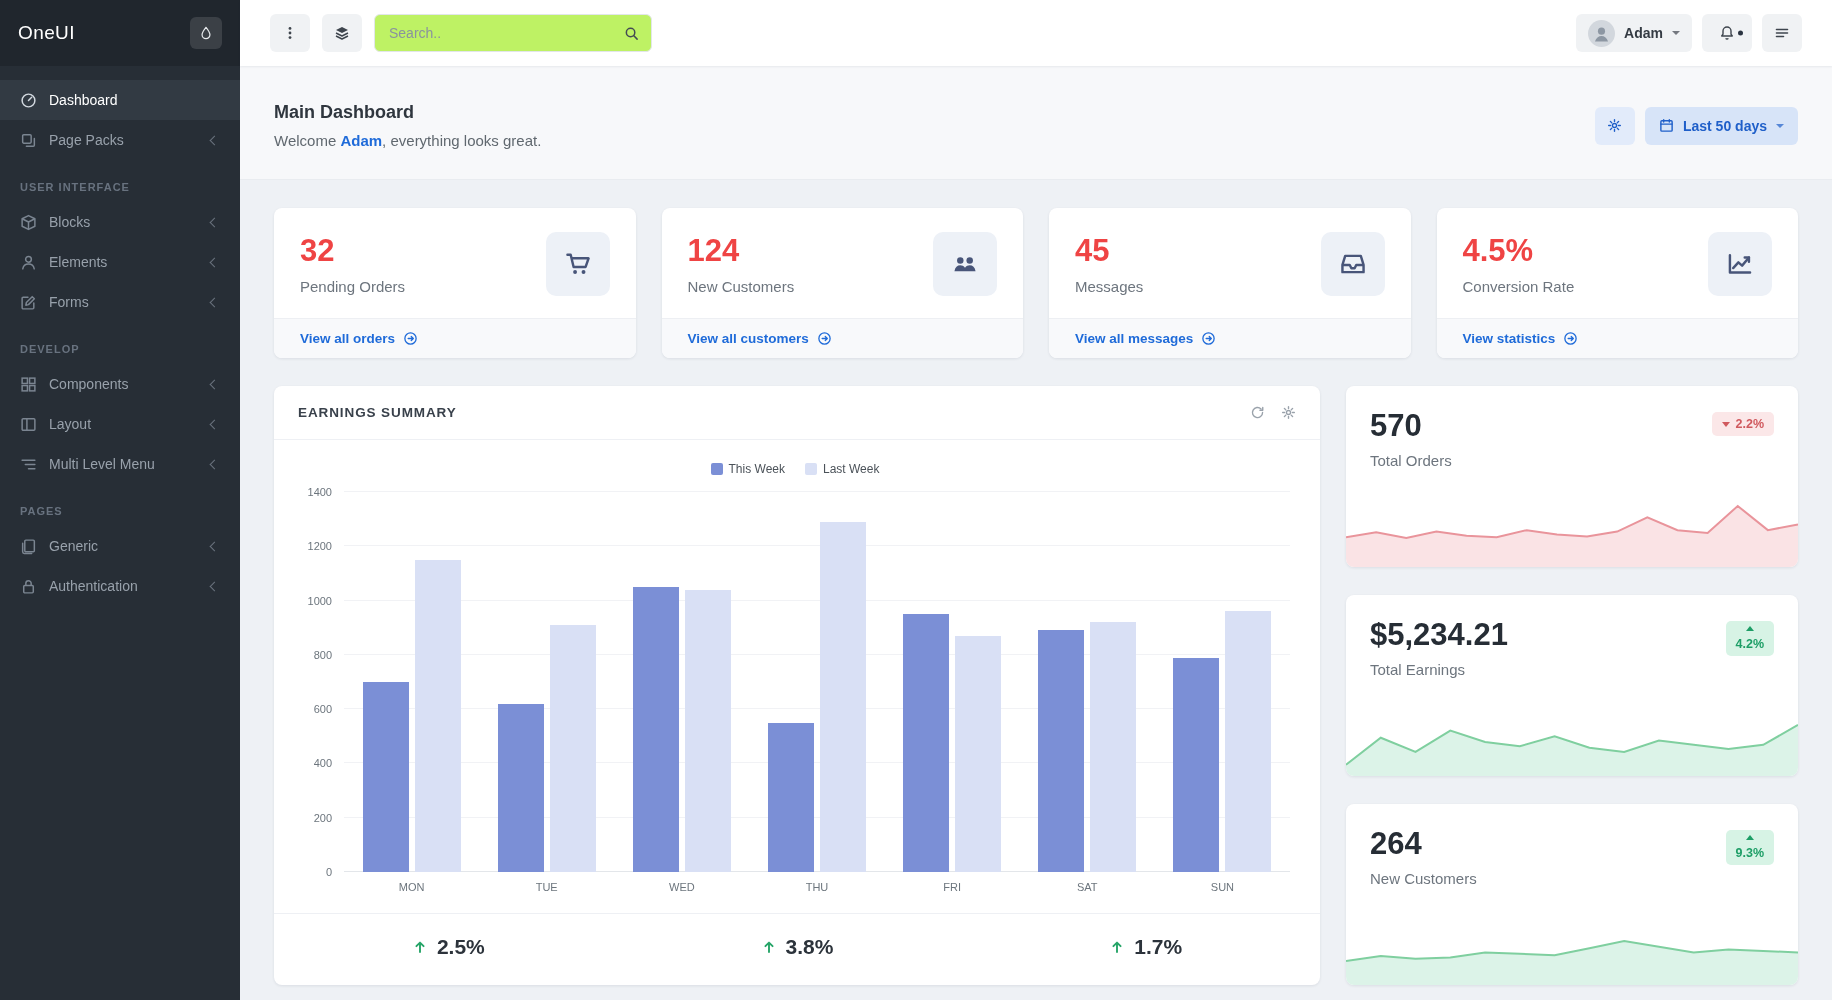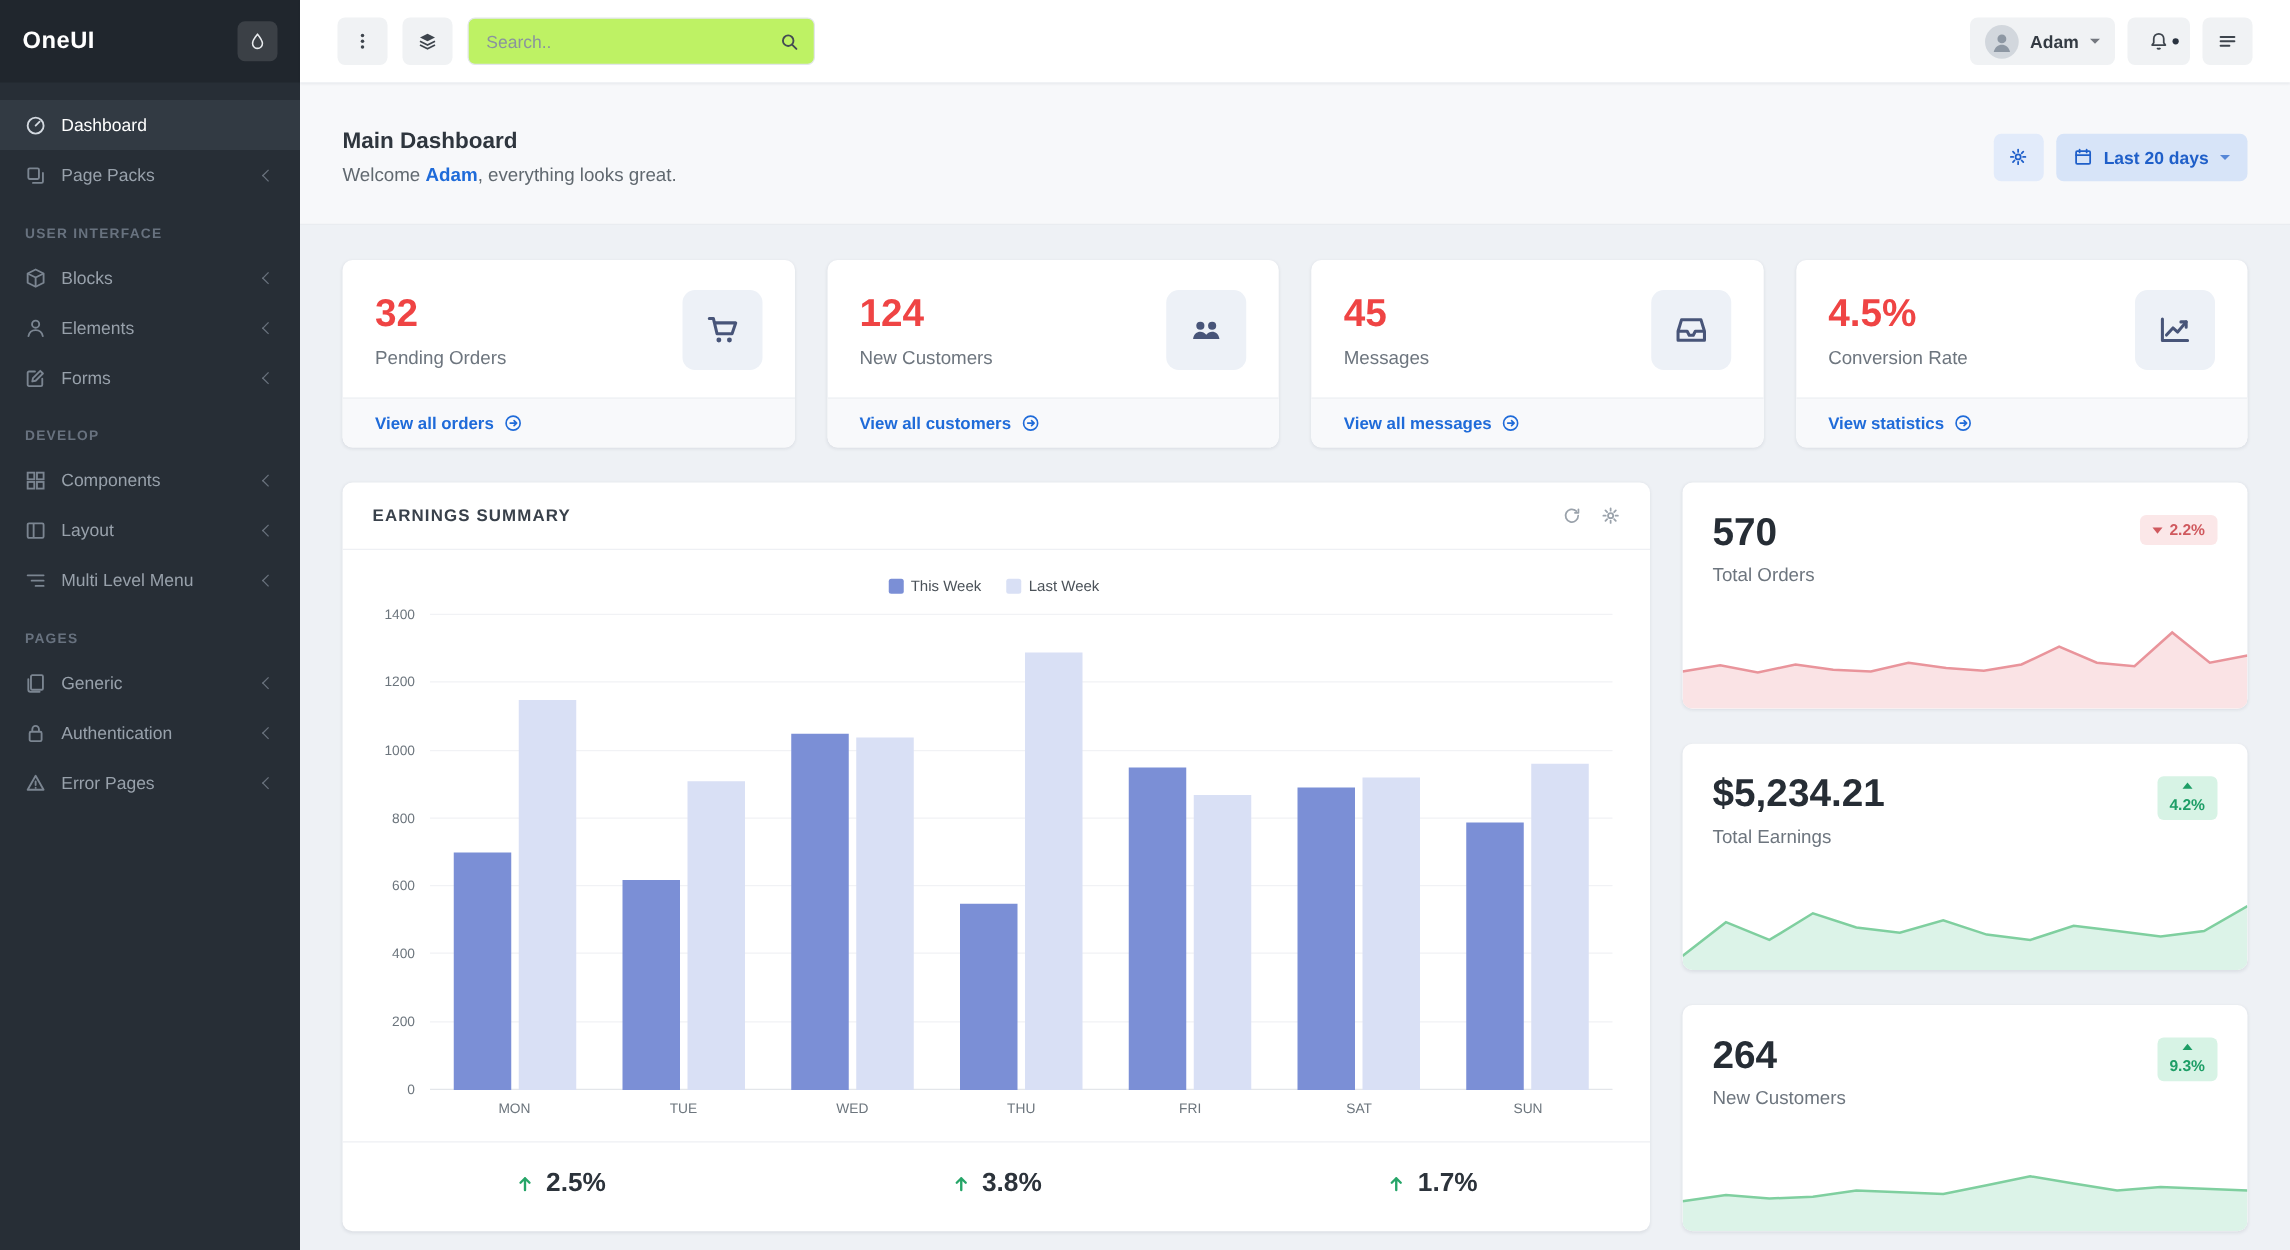--- a/index.html
+++ b/index.html
@@ -3,21 +3,21 @@
 <meta charset="utf-8">
 <style>
   * { box-sizing:border-box; margin:0; padding:0; }
   html,body { width:1832px; height:1000px; }
   body { overflow:hidden; display:flex; background:#eef1f5; color:#343a40;
          font-family:"Liberation Sans","DejaVu Sans",sans-serif; }
 
   
   .sidebar { width:240px; min-width:240px; background:#272e36; display:flex; flex-direction:column; }
   .side-header { height:66px; background:#20262d; display:flex; align-items:center; justify-content:space-between; padding:0 18px; }
-  .brand { font-size:19px; font-weight:700; color:#fff; letter-spacing:.4px; }
+  .brand { font-size:19px; font-weight:400; color:#fff; letter-spacing:.4px; }
   .brand-btn { width:32px; height:32px; border:none; border-radius:6px; background:rgba(255,255,255,.12);
                color:#e8ebee; display:flex; align-items:center; justify-content:center; cursor:pointer; }
   .brand-btn svg { width:14px; height:14px; }
   .side-nav { padding:14px 0; overflow:hidden; }
   .nav-item { height:40px; display:flex; align-items:center; gap:12px; padding:0 20px;
               color:#98a1ab; font-size:14px; cursor:pointer; }
   .nav-item.active { background:#323a43; color:#fff; }
   .nav-item.active .nicon { color:#d3d9e0; }
   .nicon { width:17px; height:17px; color:#7b8591; display:flex; flex-shrink:0; }
   .nicon svg { width:100%; height:100%; }
@@ -239,30 +239,20 @@
       <span class="chev"></span>
     </div>
     <div class="nav-item">
       <span class="nicon">
         <svg viewBox="0 0 16 16" fill="none" stroke="currentColor" stroke-width="1.4" stroke-linejoin="round">
             <rect x="3.5" y="7" width="9" height="7" rx="1"></rect>
             <path d="M5.5 7V5a2.5 2.5 0 0 1 5 0v2"></path>
           </svg>
         </span>
       <span class="nlabel">Authentication</span>
-      <span class="chev"></span>
-    </div>
-    <div class="nav-item">
-      <span class="nicon">
-        <svg viewBox="0 0 16 16" fill="none" stroke="currentColor" stroke-width="1.4" stroke-linecap="round" stroke-linejoin="round">
-            <path d="M8 2.5 14 13H2z"></path>
-            <path d="M8 6.7v2.8M8 11.4v.2"></path>
-          </svg>
-        </span>
-      <span class="nlabel">Error Pages</span>
       <span class="chev"></span>
     </div>
   </nav>
 </aside>
 
 <div class="main">
 
   <header class="topbar">
     <button class="hbtn">
       <span style="display:flex">
@@ -339,21 +329,21 @@
               </svg>
             </span>
         </button>
         <button class="abtn range">
           <span style="display:flex">
             <svg viewBox="0 0 16 16" fill="none" stroke="currentColor" stroke-width="1.5" stroke-linecap="round">
                 <rect x="2" y="3" width="12" height="11" rx="1"></rect>
                 <path d="M2 6.5h12M5 1.8v2.4M11 1.8v2.4"></path>
               </svg>
             </span>
-          <span>Last 20 days</span>
+          <span>Last 50 days</span>
           <span class="tri-down"></span>
         </button>
       </div>
     </div>
 
     <div class="content-inner">
 
       <div class="stats-row">
 
         <div class="card stat-card">

